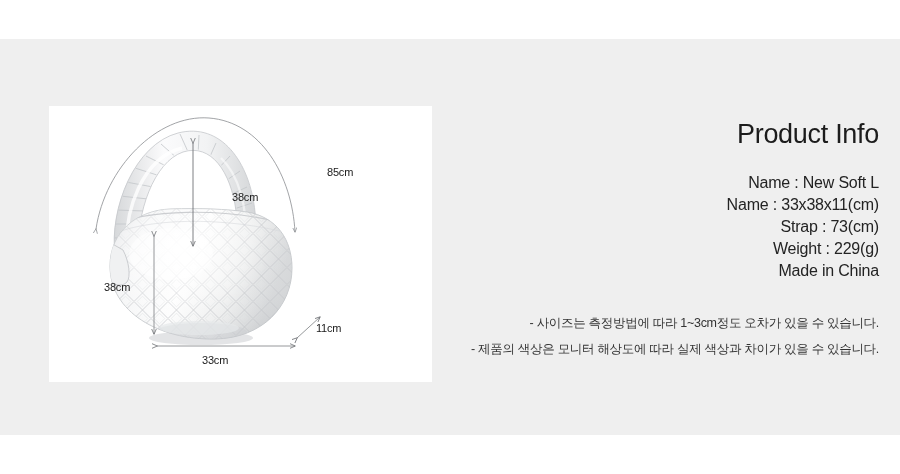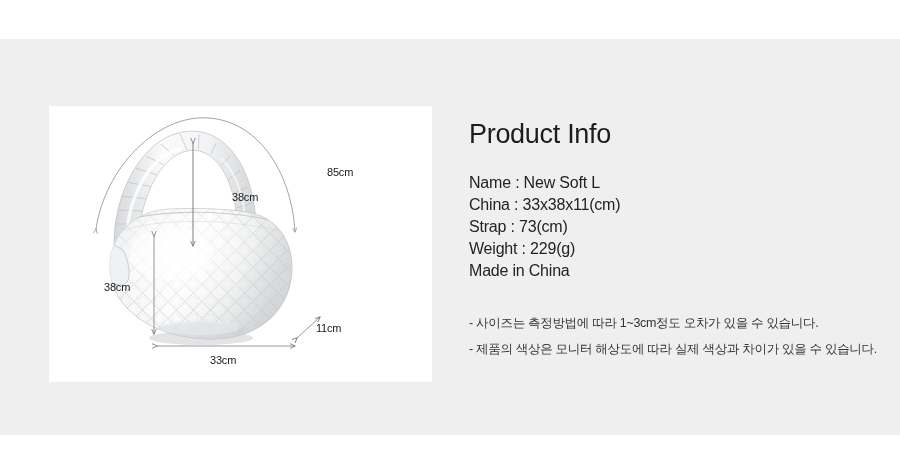--- a/index.html
+++ b/index.html
@@ -47,29 +47,30 @@
     position: absolute;
     font-family: "Liberation Sans", sans-serif;
     font-size: 11px;
     color: #1a1a1a;
     letter-spacing: -0.2px;
     white-space: nowrap;
   }
   .lbl-strap   { left: 238px; top: 60px; padding-left: 40px; }
   .lbl-height  { left: 183px; top: 85px; }
   .lbl-bodyh   { left: 55px;  top: 175px; }
-  .lbl-width   { left: 161px; top: 248px; }
+  .lbl-width   { left: 153px; top: 248px; }
   .lbl-depth   { left: 267px; top: 216px; }
 
   
   .info-panel {
     position: absolute;
     left: 469px;
     top: 118px;
     width: 410px;
+    text-align: right;
   }
   .info-title {
     font-family: "Liberation Sans", sans-serif;
     font-size: 27px;
     font-weight: 400;
     color: #1c1c1c;
     letter-spacing: -0.3px;
     line-height: 32px;
     margin-bottom: 22px;
   }
@@ -240,21 +241,21 @@
       <span class="dim-label lbl-width">33cm</span>
       <span class="dim-label lbl-depth">11cm</span>
     </div>
   </div>
 
   <div class="info-panel">
     <h1 class="info-title">Product Info</h1>
 
     <ul class="spec-list">
       <li>Name : New Soft L</li>
-      <li>China : 33x38x11(cm)</li>
+      <li>Name : 33x38x11(cm)</li>
       <li>Strap : 73(cm)</li>
       <li>Weight : 229(g)</li>
       <li>Made in China</li>
     </ul>
 
     <div class="notes">
       <p>- 사이즈는 측정방법에 따라 1~3cm정도 오차가 있을 수 있습니다.</p>
       <p>- 제품의 색상은 모니터 해상도에 따라 실제 색상과 차이가 있을 수 있습니다.</p>
     </div>
   </div>

